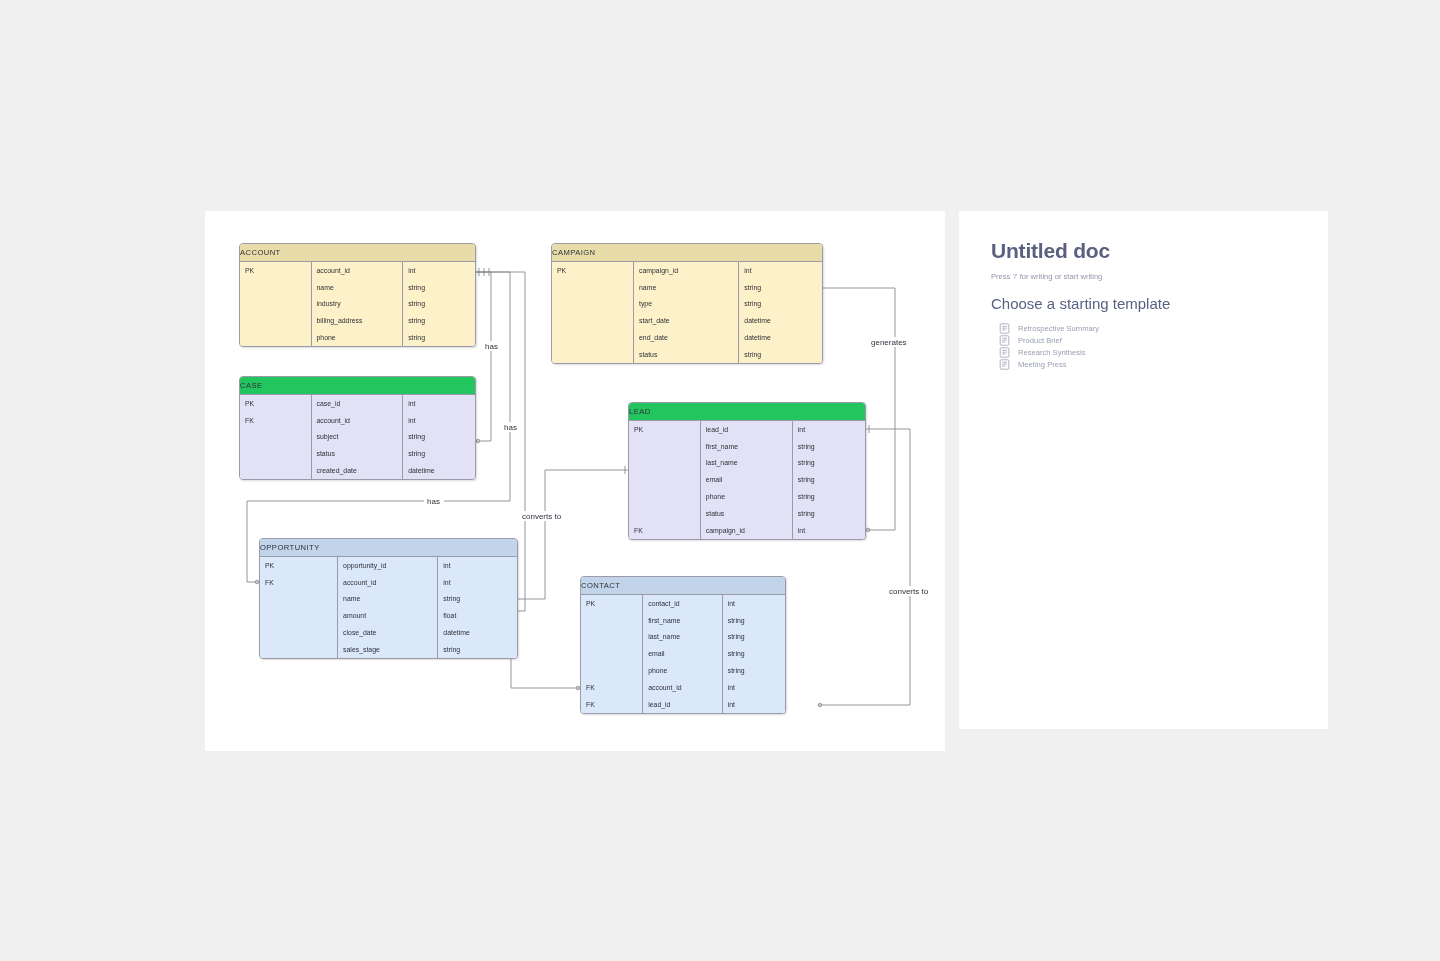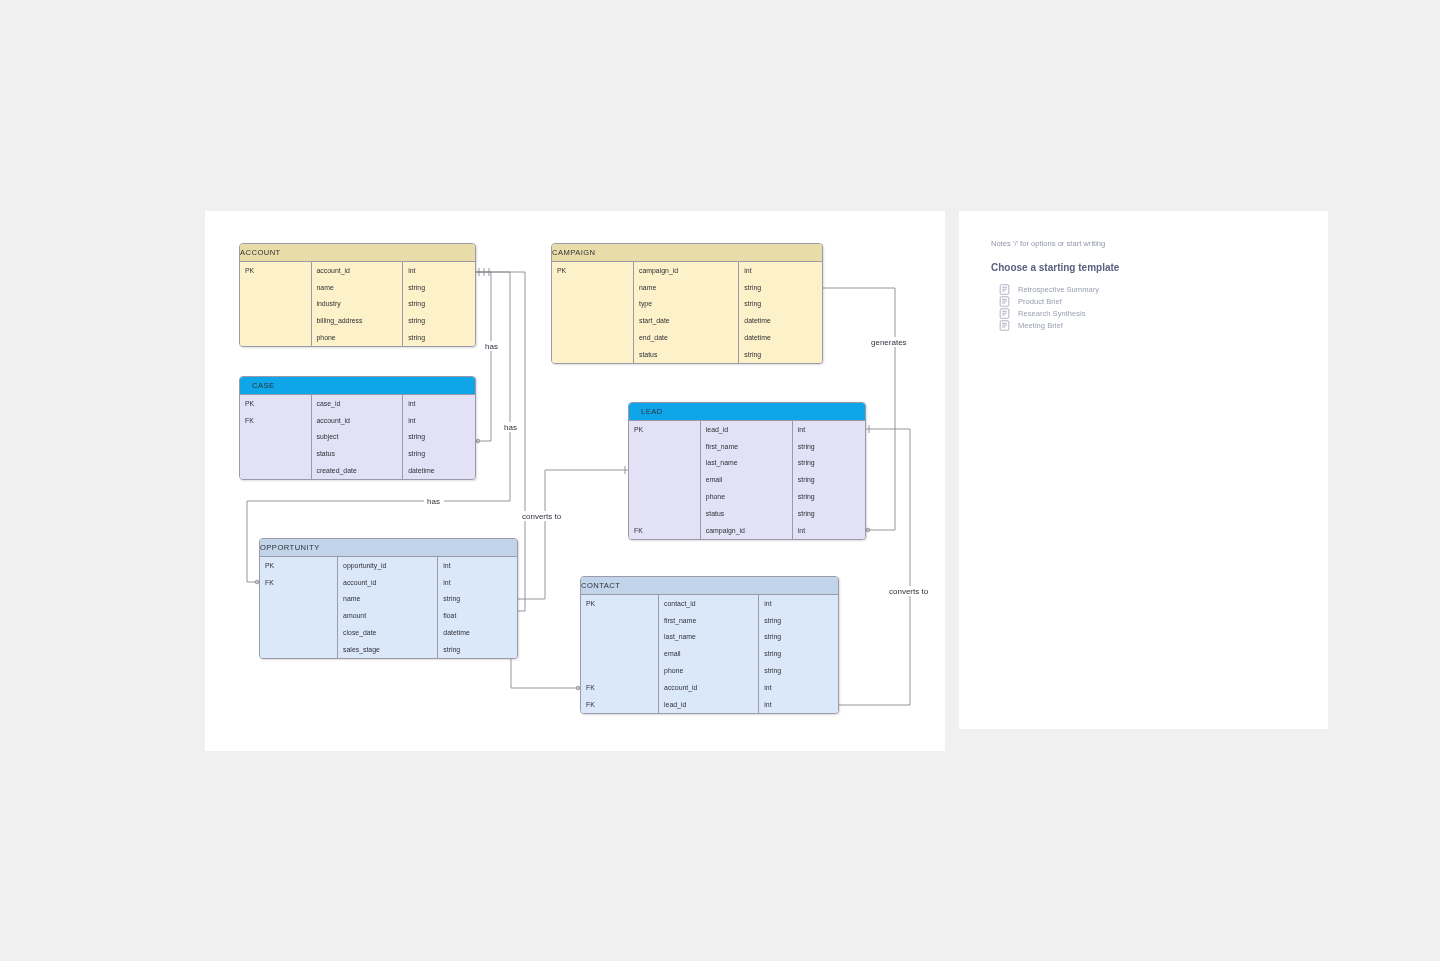--- a/index.html
+++ b/index.html
@@ -58,21 +58,21 @@
     display: flex; align-items: center;
     overflow: hidden; white-space: nowrap;
   }
   .ecell.key { width: 30%; }
   .ecell.name { width: 39%; border-left: 1px solid #9a9aa8; }
   .ecell.type { width: 31%; border-left: 1px solid #9a9aa8; }
 
   
   .theme-yellow .entity-title { background: #e8dda8; }
   .theme-yellow .entity-body  { background: #fcf1c8; }
-  .theme-purple .entity-title { background: #0ea5e9; padding-left: 12px; }
+  .theme-purple .entity-title { background: #22c55e; }
   .theme-purple .entity-body  { background: #e2e1f5; }
   .theme-blue   .entity-title { background: #c1d4ea; }
   .theme-blue   .entity-body  { background: #dbe8f9; }
 
   
   #doc-panel {
     position: absolute;
     left: 959px; top: 211px;
     width: 369px; height: 518px;
     background: #ffffff;
@@ -84,22 +84,22 @@
     color: #5a6080;
     letter-spacing: -0.2px;
     margin: 0 0 9px 0;
   }
   .doc-hint {
     font-size: 7.6px;
     color: #9296ab;
     margin: 0 0 14px 0;
   }
   .doc-section-label {
-    font-size: 10px;
-    font-weight: bold;
+    font-size: 15px;
+    font-weight: normal;
     color: #5a6080;
     margin: 0 0 11px 0;
   }
   .tmpl-list { display: flex; flex-direction: column; gap: 1px; margin-left: 8px; }
   .tmpl-item {
     display: flex; align-items: center; gap: 8px;
     cursor: pointer;
   }
   .tmpl-icon { width: 11px; height: 11px; flex: 0 0 11px; display:block; }
   .tmpl-label { font-size: 7.6px; color: #9aa0b4; }
@@ -326,21 +326,21 @@
               <div class="ecell name">close_date</div>
               <div class="ecell type">datetime</div>
             </div>
             <div class="erow">
               <div class="ecell key"></div>
               <div class="ecell name">sales_stage</div>
               <div class="ecell type">string</div>
             </div>
           </div>
         </div>
-        <div class="entity theme-blue" style="left: 375px; top: 365px; width: 259px;">
+        <div class="entity theme-blue" style="left: 375px; top: 365px; width: 206px;">
           <div class="entity-title">CONTACT</div>
           <div class="entity-body">
             <div class="erow">
               <div class="ecell key">PK</div>
               <div class="ecell name">contact_id</div>
               <div class="ecell type">int</div>
             </div>
             <div class="erow">
               <div class="ecell key"></div>
               <div class="ecell name">first_name</div>
@@ -371,21 +371,22 @@
               <div class="ecell name">lead_id</div>
               <div class="ecell type">int</div>
             </div>
           </div>
         </div>
       </div>
   </div>
 
   <div id="doc-panel">
     <div id="doc-inner">
-      <p class="doc-hint">Notes '/' for options or start writing</p>
+      <h1 class="doc-title">Untitled doc</h1>
+      <p class="doc-hint">Press '/' for writing or start writing</p>
       <p class="doc-section-label">Choose a starting template</p>
       <div class="tmpl-list" id="tmpl-host">
           <div class="tmpl-item">
             <span>
               <svg class="tmpl-icon" viewBox="0 0 14 14" fill="none">
                 <rect x="1.5" y="1" width="11" height="12" rx="1.2" stroke="#9aa0b4" stroke-width="1"></rect>
                 <line x1="4" y1="4.2" x2="10" y2="4.2" stroke="#9aa0b4" stroke-width="1"></line>
                 <line x1="4" y1="6.6" x2="10" y2="6.6" stroke="#9aa0b4" stroke-width="1"></line>
                 <line x1="4" y1="9" x2="8" y2="9" stroke="#9aa0b4" stroke-width="1"></line>
               </svg>
@@ -416,19 +417,19 @@
           </div>
           <div class="tmpl-item">
             <span>
               <svg class="tmpl-icon" viewBox="0 0 14 14" fill="none">
                 <rect x="1.5" y="1" width="11" height="12" rx="1.2" stroke="#9aa0b4" stroke-width="1"></rect>
                 <line x1="4" y1="4.2" x2="10" y2="4.2" stroke="#9aa0b4" stroke-width="1"></line>
                 <line x1="4" y1="6.6" x2="10" y2="6.6" stroke="#9aa0b4" stroke-width="1"></line>
                 <line x1="4" y1="9" x2="8" y2="9" stroke="#9aa0b4" stroke-width="1"></line>
               </svg>
             </span>
-            <span class="tmpl-label">Meeting Brief</span>
+            <span class="tmpl-label">Meeting Press</span>
           </div>
         </div>
     </div>
   </div>
 
 </div>
 
 </body></html>

